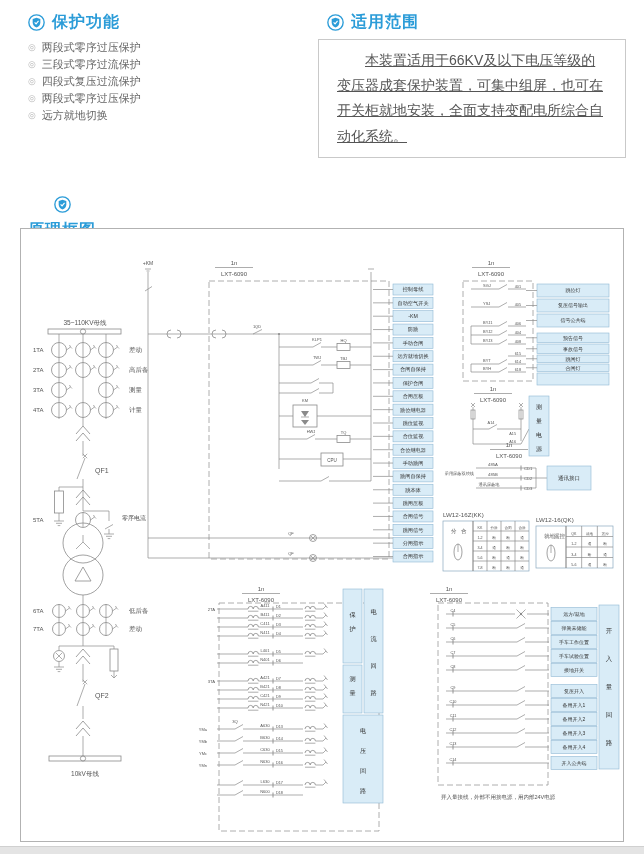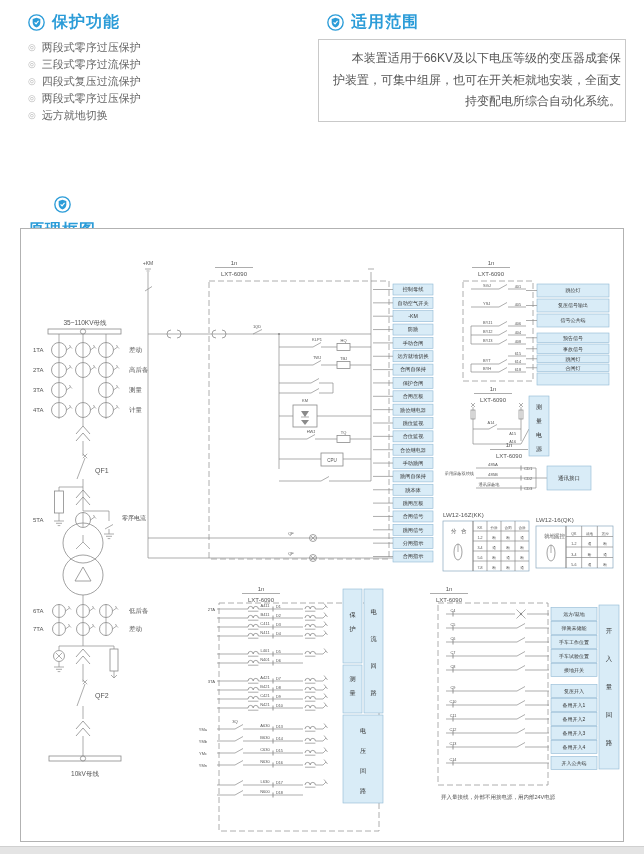--- a/index.html
+++ b/index.html
@@ -1,24 +1,24 @@
 <!DOCTYPE html>
 <html><head>
 <meta charset="utf-8">
 <style>
   * { margin:0; padding:0; box-sizing:border-box; }
   html,body { width:644px; height:854px; background:#fff; font-family:"Liberation Sans",sans-serif; overflow:hidden; }
-  .abs { position:absolute;text-align:right; }
+  .abs { position:absolute; }
   .sec-head { display:flex; align-items:center; gap:7px; }
   .sec-title { color:#2b9cd8; font-size:16px; font-weight:bold; letter-spacing:1px; }
   .icon-shield { width:17px; height:17px; flex:0 0 auto; }
   .plist { list-style:none; }
   .plist li { font-size:11px; color:#666; line-height:17px; display:flex; align-items:center; }
   .plist .bullet { color:#b9b9b9; font-size:9px; margin-right:6px; }
-  .scope-box { border:1px solid #c9c9c9; padding:8px 4px; font-size:12px; color:#555; line-height:1.8; text-indent:2em; }
+  .scope-box { border:1px solid #c9c9c9; padding:8px 18px; font-size:14px; color:#555; line-height:1.8; text-indent:2em;text-decoration:underline; }
   .diagram-box { border:1px solid #b2b2b2; background:#fff; }
   svg text { font-family:"Liberation Sans",sans-serif; }
   .page-foot { background:#e4e4e4; border-top:1px solid #d0d0d0; }
 </style>
 </head>
 <body>
 
 <div class="abs sec-head" style="left:28px; top:12px;">
   <svg class="icon-shield" viewBox="0 0 20 20">
     <circle cx="10" cy="10" r="9" fill="none" stroke="#2b9cd8" stroke-width="1.6"></circle>

